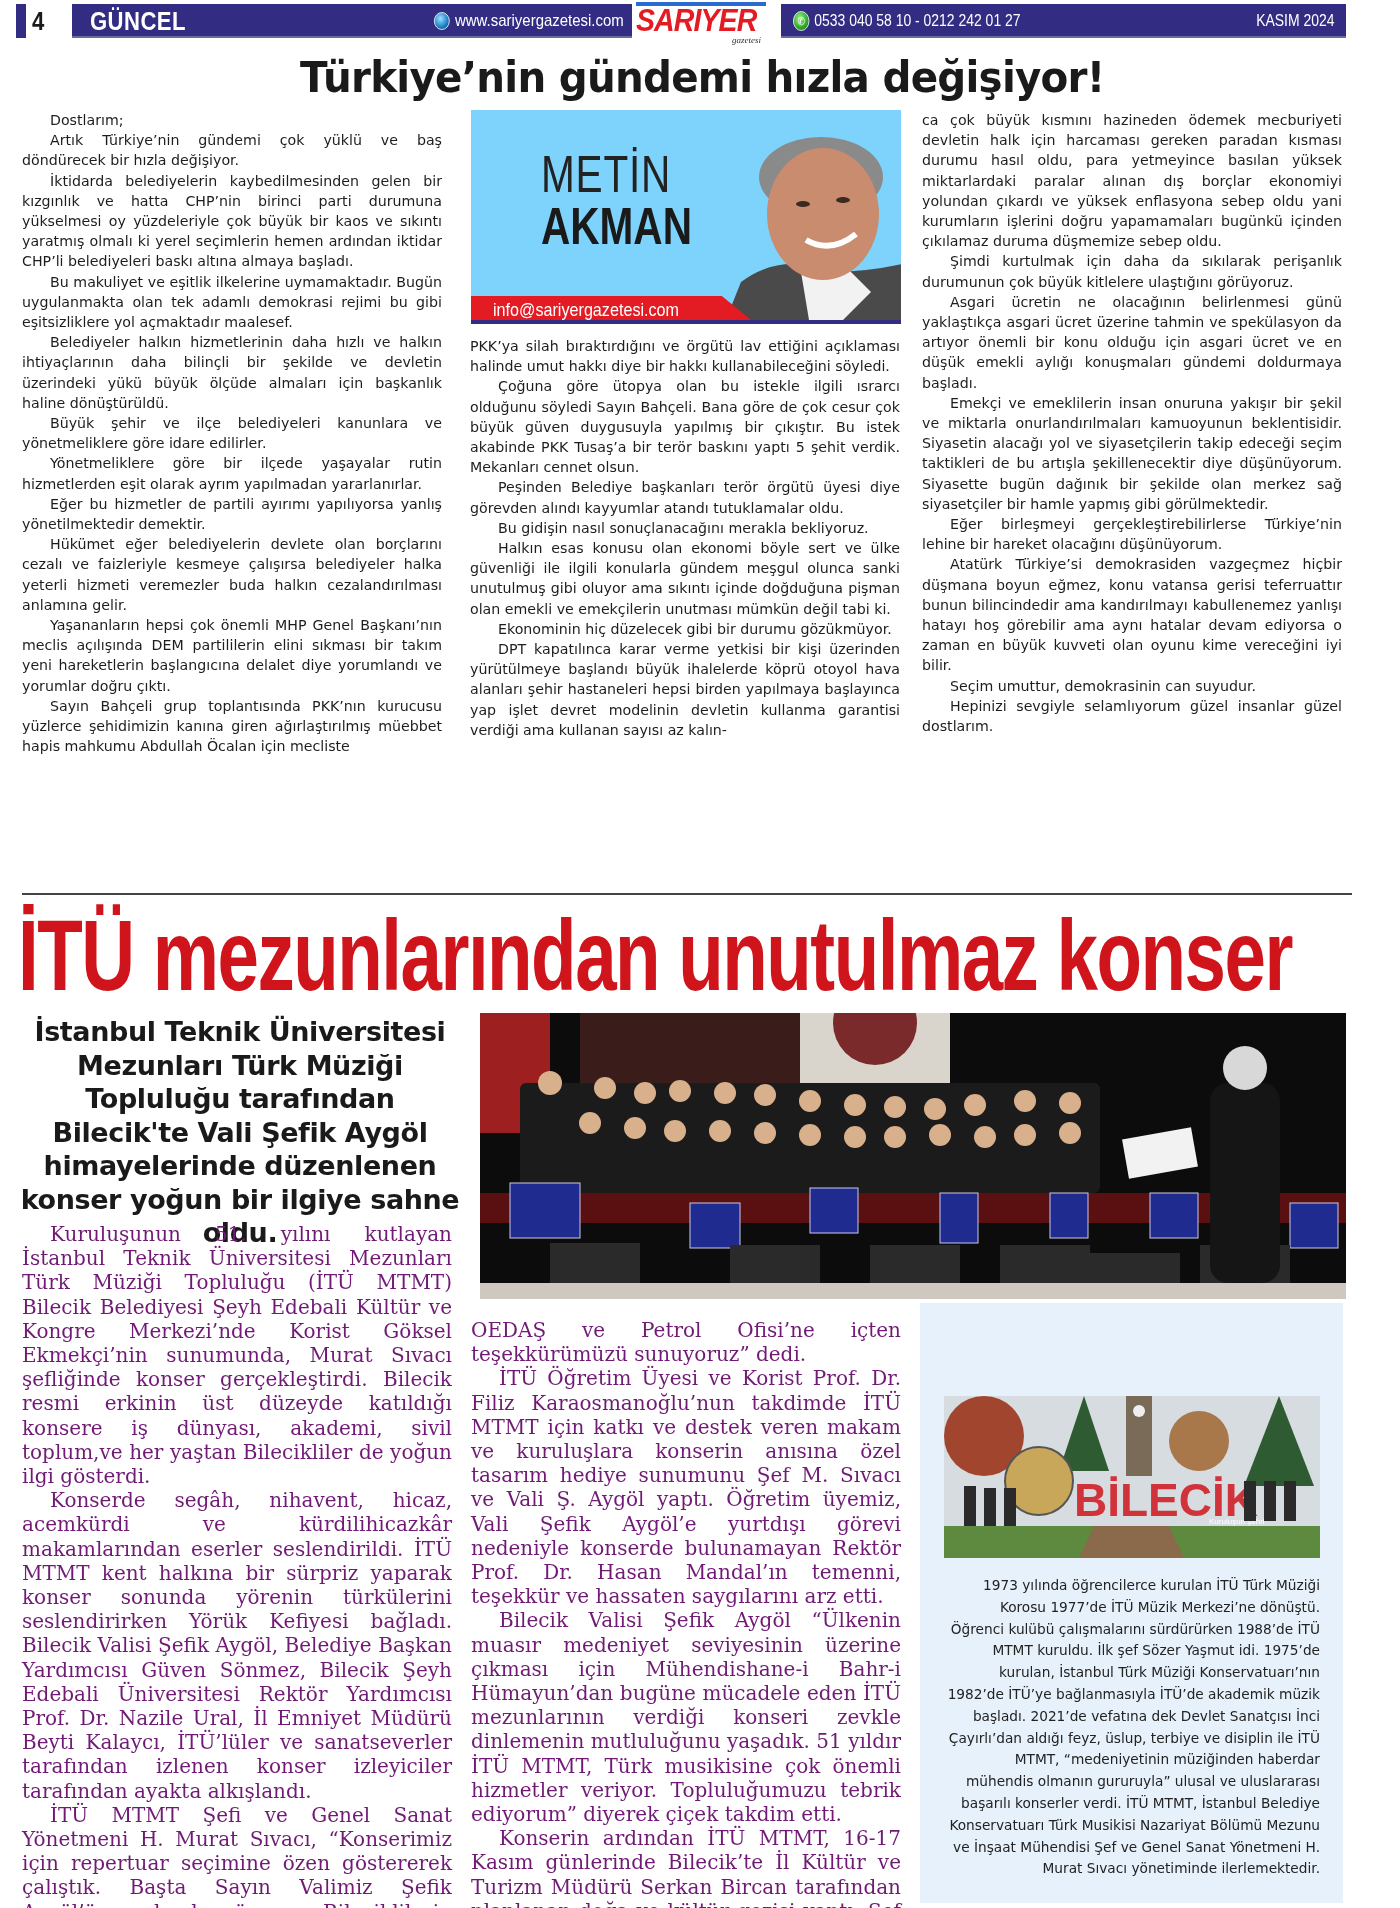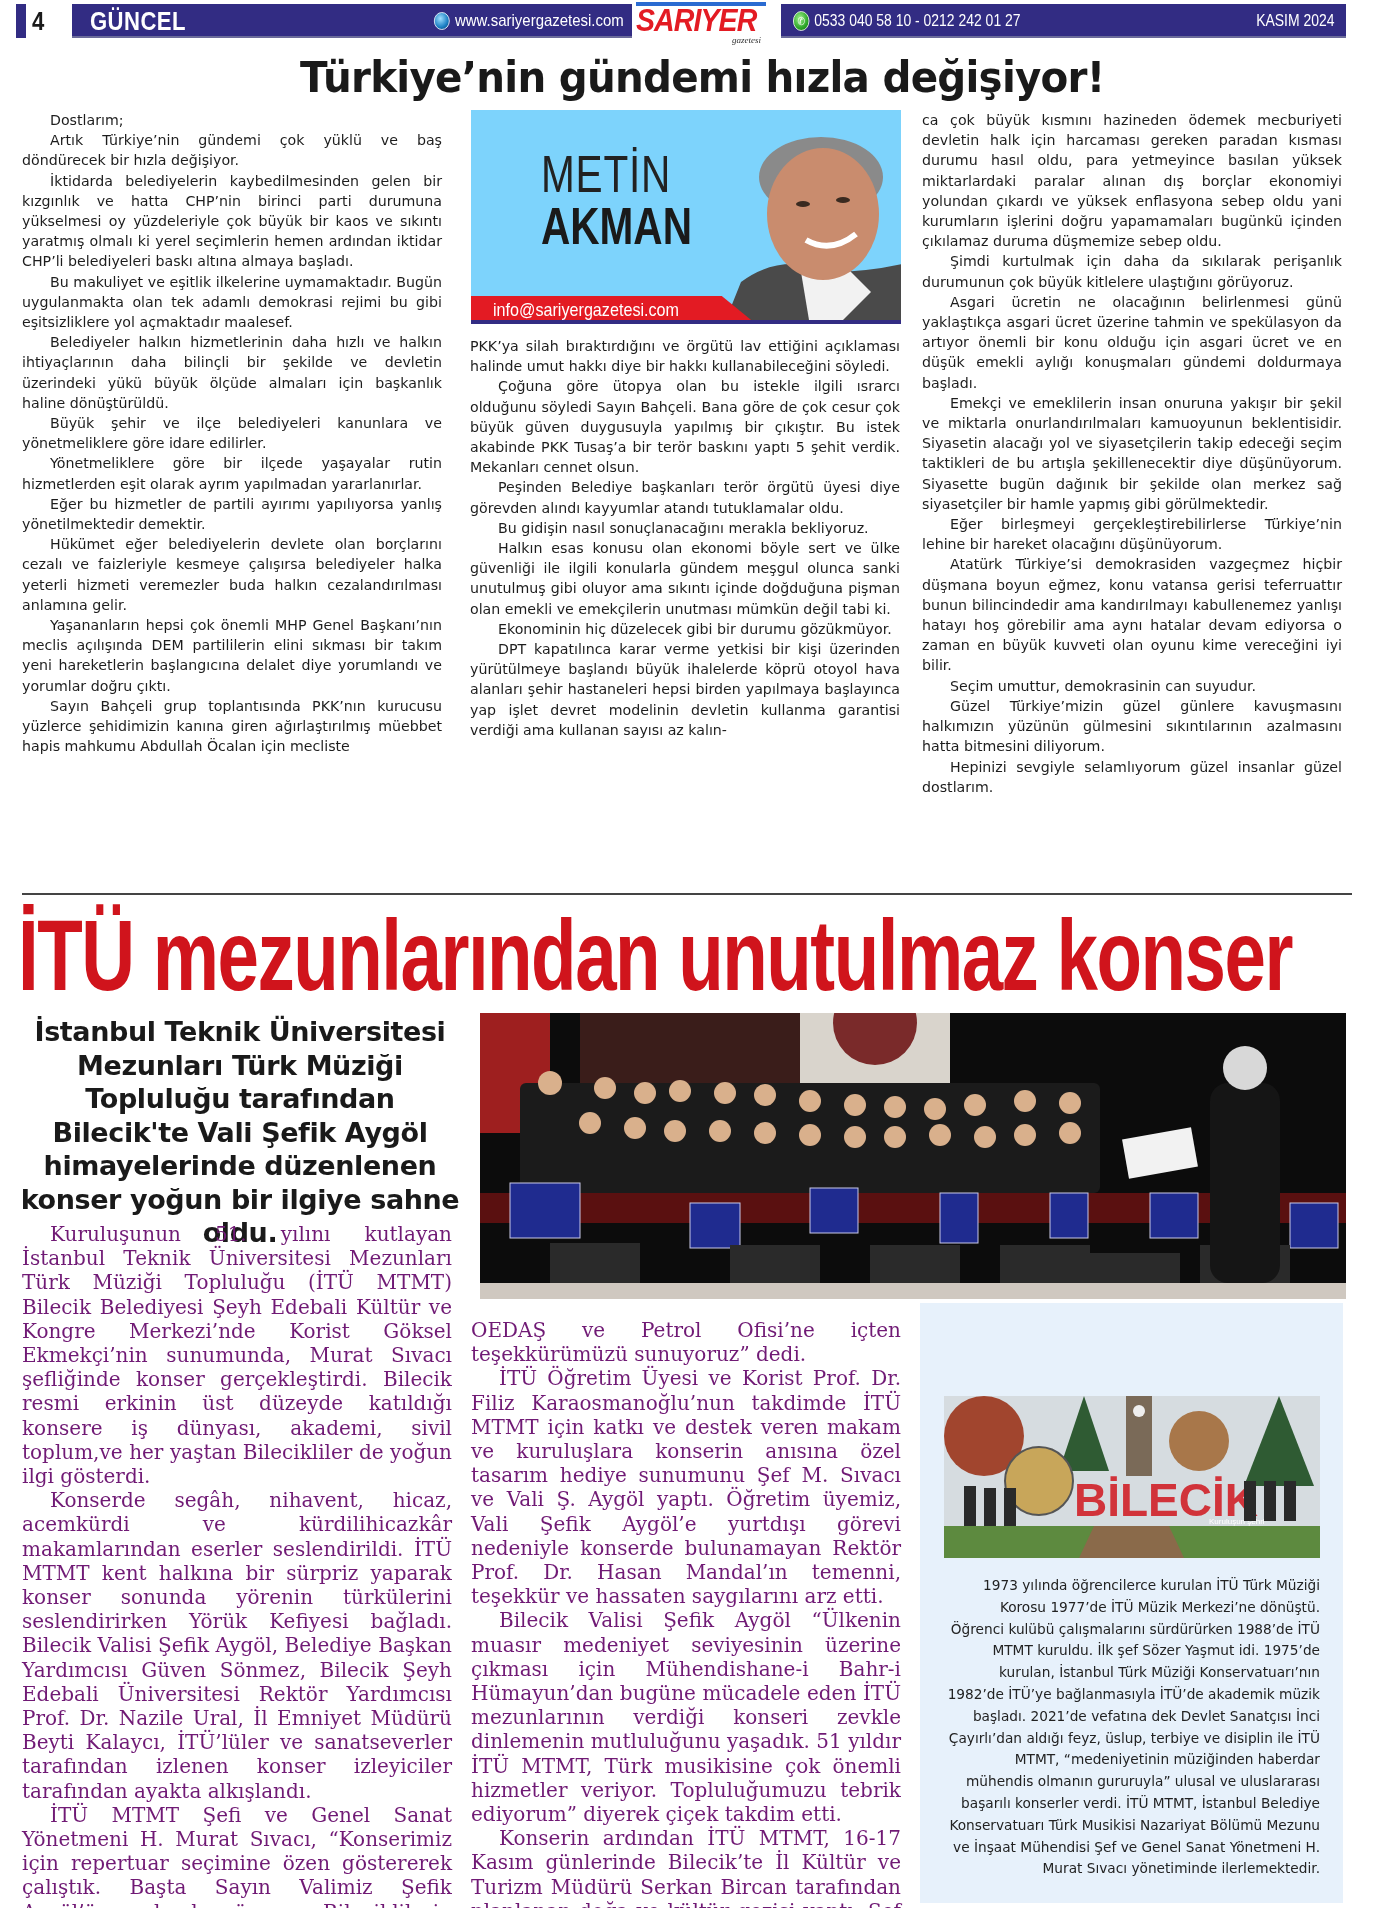--- a/index.html
+++ b/index.html
@@ -135,21 +135,20 @@
 </div>
 
 <div class="col c3">
   <p class="noind">ca çok büyük kısmını hazineden ödemek mecburiyeti devletin halk için harcaması gereken paradan kısması durumu hasıl oldu, para yetmeyince basılan yüksek miktarlardaki paralar alınan dış borçlar ekonomiyi yolundan çıkardı ve yüksek enflasyona sebep oldu yani kurumların işlerini doğru yapamamaları bugünkü içinden çıkılamaz duruma düşmemize sebep oldu.</p>
   <p>Şimdi kurtulmak için daha da sıkılarak perişanlık durumunun çok büyük kitlelere ulaştığını görüyoruz.</p>
   <p>Asgari ücretin ne olacağının belirlenmesi günü yaklaştıkça asgari ücret üzerine tahmin ve spekülasyon da artıyor önemli bir konu olduğu için asgari ücret ve en düşük emekli aylığı konuşmaları gündemi doldurmaya başladı.</p>
   <p>Emekçi ve emeklilerin insan onuruna yakışır bir şekil ve miktarla onurlandırılmaları kamuoyunun beklentisidir. Siyasetin alacağı yol ve siyasetçilerin takip edeceği seçim taktikleri de bu artışla şekillenecektir diye düşünüyorum. Siyasette bugün dağınık bir şekilde olan merkez sağ siyasetçiler bir hamle yapmış gibi görülmektedir.</p>
   <p>Eğer birleşmeyi gerçekleştirebilirlerse Türkiye’nin lehine bir hareket olacağını düşünüyorum.</p>
   <p>Atatürk Türkiye’si demokrasiden vazgeçmez hiçbir düşmana boyun eğmez, konu vatansa gerisi teferruattır bunun bilincindedir ama kandırılmayı kabullenemez yanlışı hatayı hoş görebilir ama aynı hatalar devam ediyorsa o zaman en büyük kuvveti olan oyunu kime vereceğini iyi bilir.</p>
   <p>Seçim umuttur, demokrasinin can suyudur.</p>
-  <p>Güzel Türkiye’mizin güzel günlere kavuşmasını halkımızın yüzünün gülmesini sıkıntılarının azalmasını hatta bitmesini diliyorum.</p>
   <p>Hepinizi sevgiyle selamlıyorum güzel insanlar güzel dostlarım.</p>
 </div>
 
 <div class="rule"></div>
 
 <h2 class="h2">İTÜ mezunlarından unutulmaz konser</h2>
 
 <div class="spot">İstanbul Teknik Üniversitesi Mezunları Türk Müziği Topluluğu tarafından Bilecik'te Vali Şefik Aygöl himayelerinde düzenlenen konser yoğun bir ilgiye sahne oldu.</div>
 
 <div class="photo">

